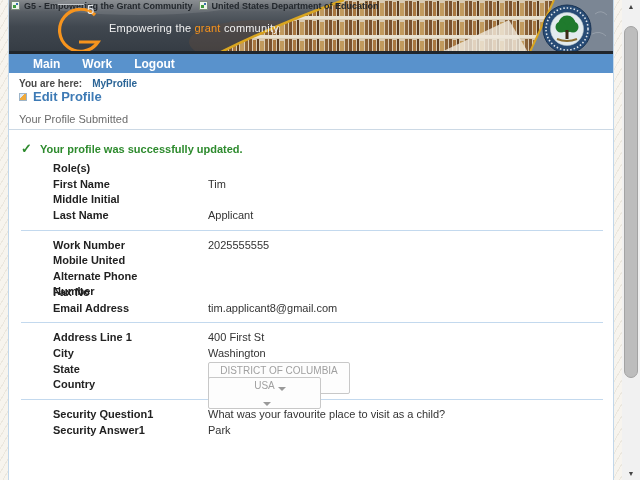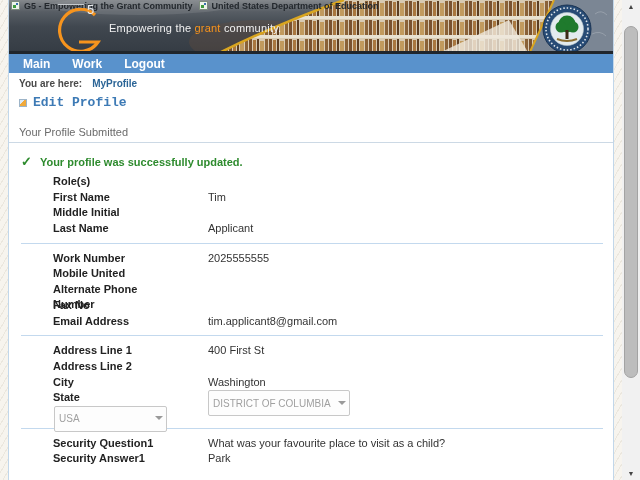--- a/index.html
+++ b/index.html
@@ -33,48 +33,48 @@
   .ph-icon::after  { content:""; position:absolute; right:1px; top:1px;  width:2px; height:2px; background:#3a6fb0; }
   .g5logo { position:absolute; left:22px; top:8px; width:75px; height:46px; }
   .logo5 { position:absolute; left:78px; top:2px; color:#e9ecef; font-size:13px; }
   .logo5::before { content:""; position:absolute; right:10px; top:2px; width:26px; height:1px; background:#c4c9cd; }
   .tagline { position:absolute; left:100px; top:22px; color:#f2f2f2; font-size:11px; letter-spacing:.2px; }
   .tagline .hl { color:#f7941d; }
 
   
   .navbar {
     height:19px; background:#5992cc; display:flex; align-items:center;
-    gap:22px; padding-left:14px;
+    gap:22px; padding-left:24px;
   }
   .nav-item { color:#ffffff; font-weight:bold; font-size:12px; cursor:pointer; }
 
   
   .content { padding:5px 6px 0 10px; }
   .breadcrumb { font-size:10px; color:#4a4a4a; font-weight:bold; }
   .breadcrumb a { color:#2a6496; text-decoration:none; margin-left:10px; cursor:pointer; }
-  .heading { margin-top:6px; display:flex; align-items:center; gap:6px;font-family:Liberation Mono, monospace; }
+  .heading { margin-top:0; display:flex; align-items:center; gap:6px; }
   .heading .bullet {
     width:8px; height:8px; border:1px solid #9db4c8;
     background:linear-gradient(135deg,#dce9f5 35%,#f0a93a 35%);
   }
   .heading .txt { color:#3d7ab5; font-weight:bold; font-size:13px; }
-  .subheading { margin-top:16px; font-size:11px; color:#6b6b6b; }
+  .subheading { margin-top:9px; font-size:11px; color:#6b6b6b; }
   .hr-full { height:1px; background:#ccd9e5; margin:4px -6px 0 -10px; }
   .success { margin:11px 0 5px 2px; font-size:11px; font-weight:bold; color:#2e8b2e; display:flex; gap:8px; align-items:center; }
   .success .check { font-size:13px; }
 
   .row { display:flex; height:15.7px; line-height:15px; font-size:11px; }
   .lab { width:122px; font-weight:bold; color:#222; flex:0 0 auto; padding-left:2px;margin-left:32px; }
   .val { color:#333;margin-left:35px; }
   .sep { height:1px; background:#c3d9ee; margin:6px 4px 7px 2px; }
 
   .sel {
     display:inline-flex; align-items:center; justify-content:space-between;
-    height:26px; border:1px solid #c8c8c8; border-radius:2px; background:#fdfdfd;
-    color:#a0a0a0; font-size:10px; padding:0 4px; margin-top:0px;
+    height:32px; border:1px solid #c8c8c8; border-radius:2px; background:#fdfdfd;
+    color:#a0a0a0; font-size:10px; padding:0 4px; margin-top:0px;flex-direction:column;
   }
   .chev { width:7px; height:7px; position:relative; flex:0 0 auto; margin-left:4px; }
   .chev::before {
     content:""; position:absolute; left:0; top:1px;
     border-left:4px solid transparent; border-right:4px solid transparent;
     border-top:4px solid #9a9a9a;
   }
 
   
   .scrollbar { position:absolute; right:0; top:0; width:18px; height:480px; background:#f1f1f1; }
@@ -203,35 +203,32 @@
         <div class="row">
           <div class="lab">Email Address</div>
           <div class="val">tim.applicant8@gmail.com</div>
         </div>
         <div class="sep"></div>
         <div class="row">
           <div class="lab">Address Line 1</div>
           <div class="val">400 First St</div>
         </div>
         <div class="row">
-          <div class="lab">Address Line 2</div>
-          <div class="val"></div>
-        </div>
-        <div class="row">
           <div class="lab">City</div>
           <div class="val">Washington</div>
         </div>
         <div class="row">
           <div class="lab">State</div>
           <div class="val"><div class="sel" style="width: 142px;">
               <span>DISTRICT OF COLUMBIA</span>
               <span class="chev"></span>
             </div></div>
         </div>
         <div class="row">
+          <div class="lab">Country</div>
           <div class="val"><div class="sel" style="width: 113px;">
               <span>USA</span>
               <span class="chev"></span>
             </div></div>
         </div>
         <div class="sep"></div>
         <div class="row">
           <div class="lab">Security Question1</div>
           <div class="val">What was your favourite place to visit as a child?</div>
         </div>

